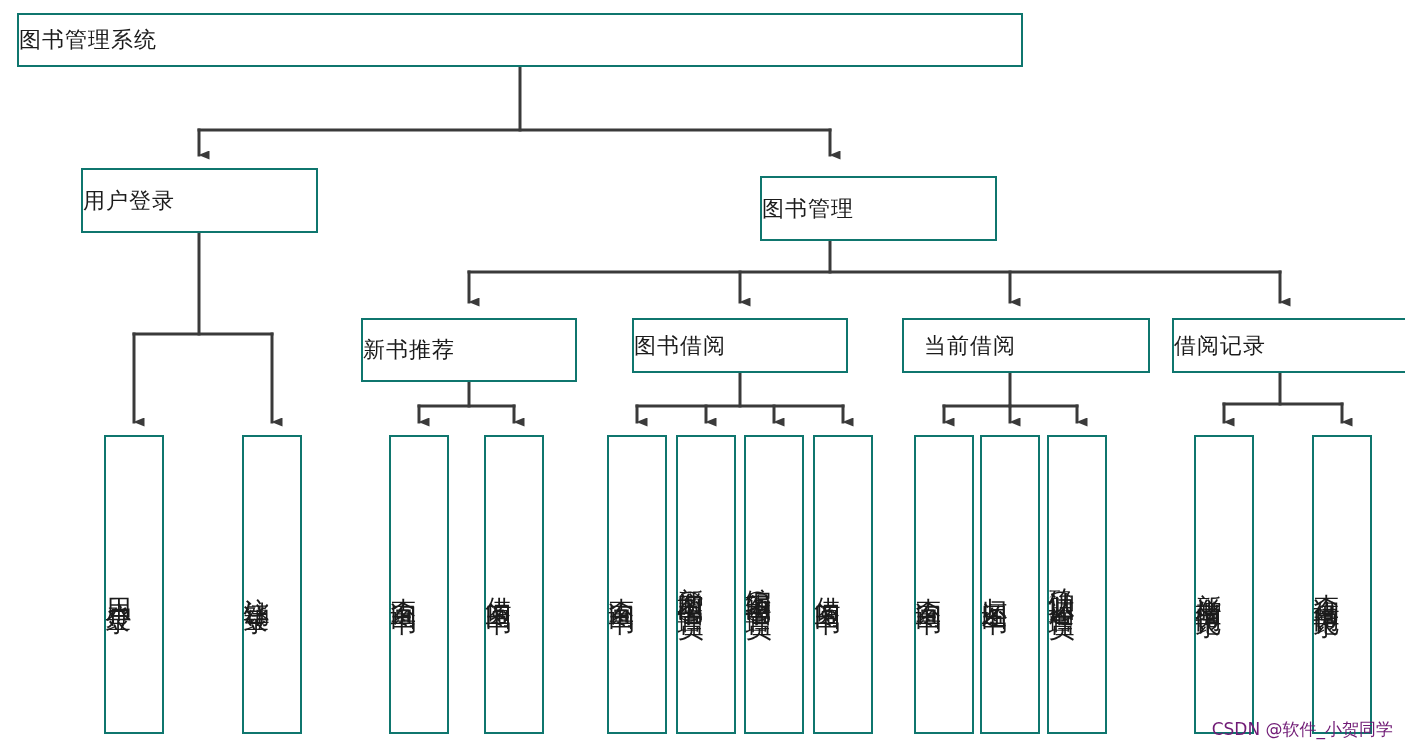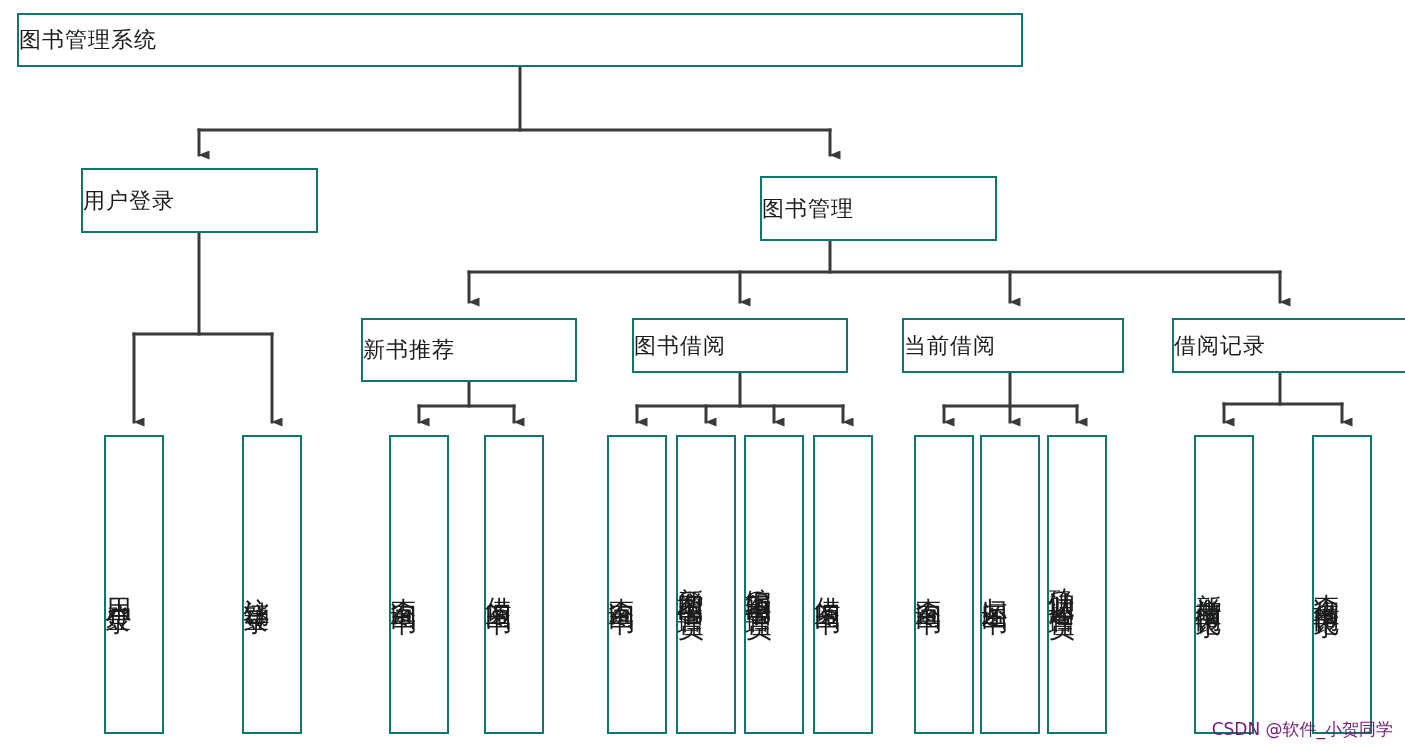--- a/index.html
+++ b/index.html
@@ -110,21 +110,21 @@
   <div class="node-box" style="left:712px;top:176px;width:237px;height:65px;margin-left:48px;">
     <span class="node-label">图书管理</span>
   </div>
 
   <div class="node-box" style="left:361px;top:318px;width:216px;height:64px;">
     <span class="node-label">新书推荐</span>
   </div>
   <div class="node-box" style="left:632px;top:318px;width:216px;height:55px;">
     <span class="node-label">图书借阅</span>
   </div>
-  <div class="node-box" style="left:902px;top:318px;width:222px;height:55px;">
+  <div class="node-box" style="left:902px;top:318px;width:248px;height:55px;padding-left:20px;">
     <span class="node-label">当前借阅</span>
   </div>
   <div class="node-box" style="left:1172px;top:318px;width:244px;height:55px;">
     <span class="node-label">借阅记录</span>
   </div>
 
   <div class="node-box leaf" style="left:104px;top:435px;width:60px;height:299px;">
     <span class="node-label">用户登录</span>
   </div>
   <div class="node-box leaf" style="left:242px;top:435px;width:60px;height:299px;">

